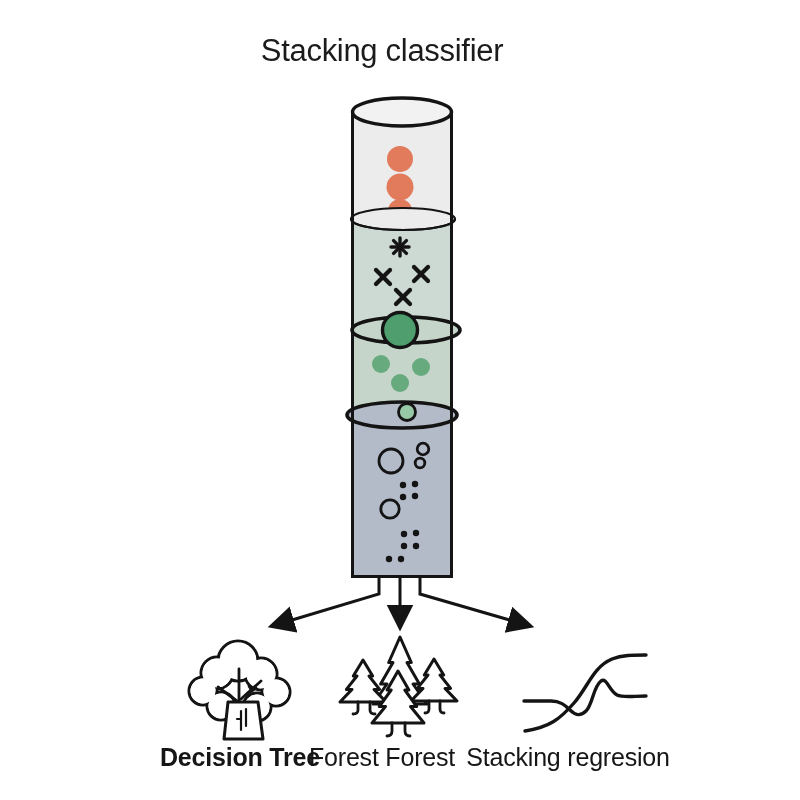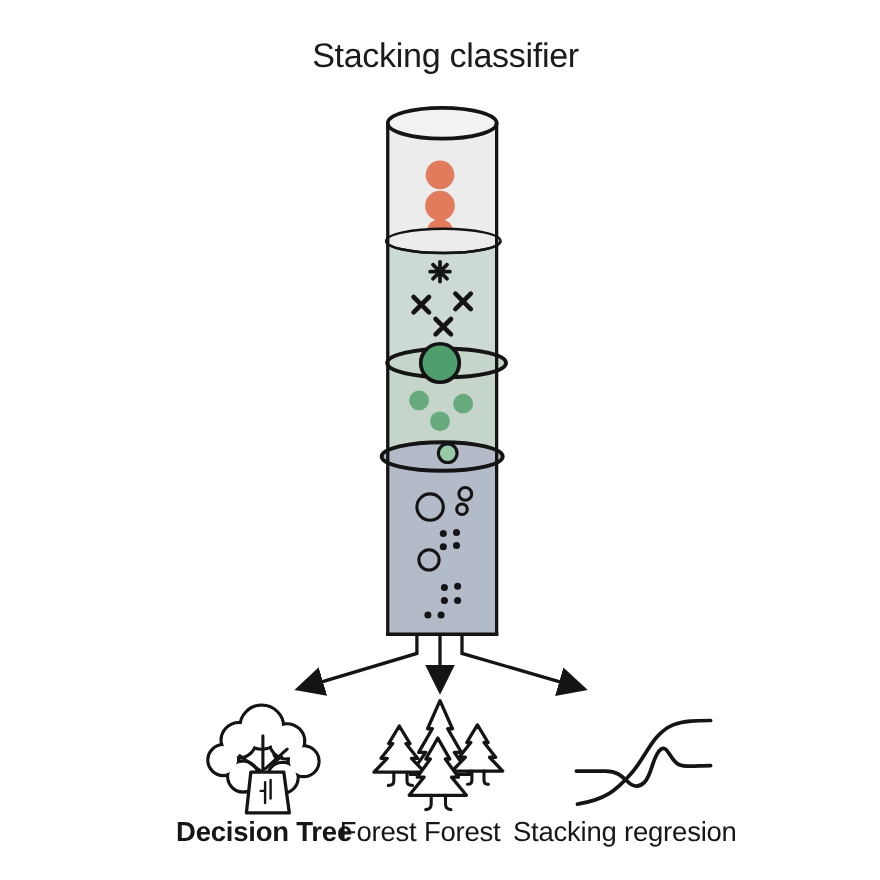--- a/index.html
+++ b/index.html
@@ -1,21 +1,21 @@
 <!DOCTYPE html>
 <html><head>
 <meta charset="utf-8">
 <style>
   html,body{margin:0;padding:0;background:#fff;}
   .canvas{
     position:relative;width:800px;height:800px;background:#ffffff;overflow:hidden;
     font-family:"Liberation Sans",sans-serif;color:#1b1b1b;
   }
   .title{
-    position:absolute;top:33px;left:405px;transform:translateX(-50%);
+    position:absolute;top:33px;left:382px;transform:translateX(-50%);
     font-size:31px;letter-spacing:-0.3px;white-space:nowrap;color:#1b1b1b;
   }
   .model-label{
     position:absolute;top:743px;transform:translateX(-50%);
     font-size:25px;letter-spacing:-0.2px;white-space:nowrap;color:#161616;
   }
   .label-dt{left:240px;font-weight:bold;}
   .label-rf{left:382px;}
   .label-lr{left:568px;}
   svg{position:absolute;top:0;left:0;}

